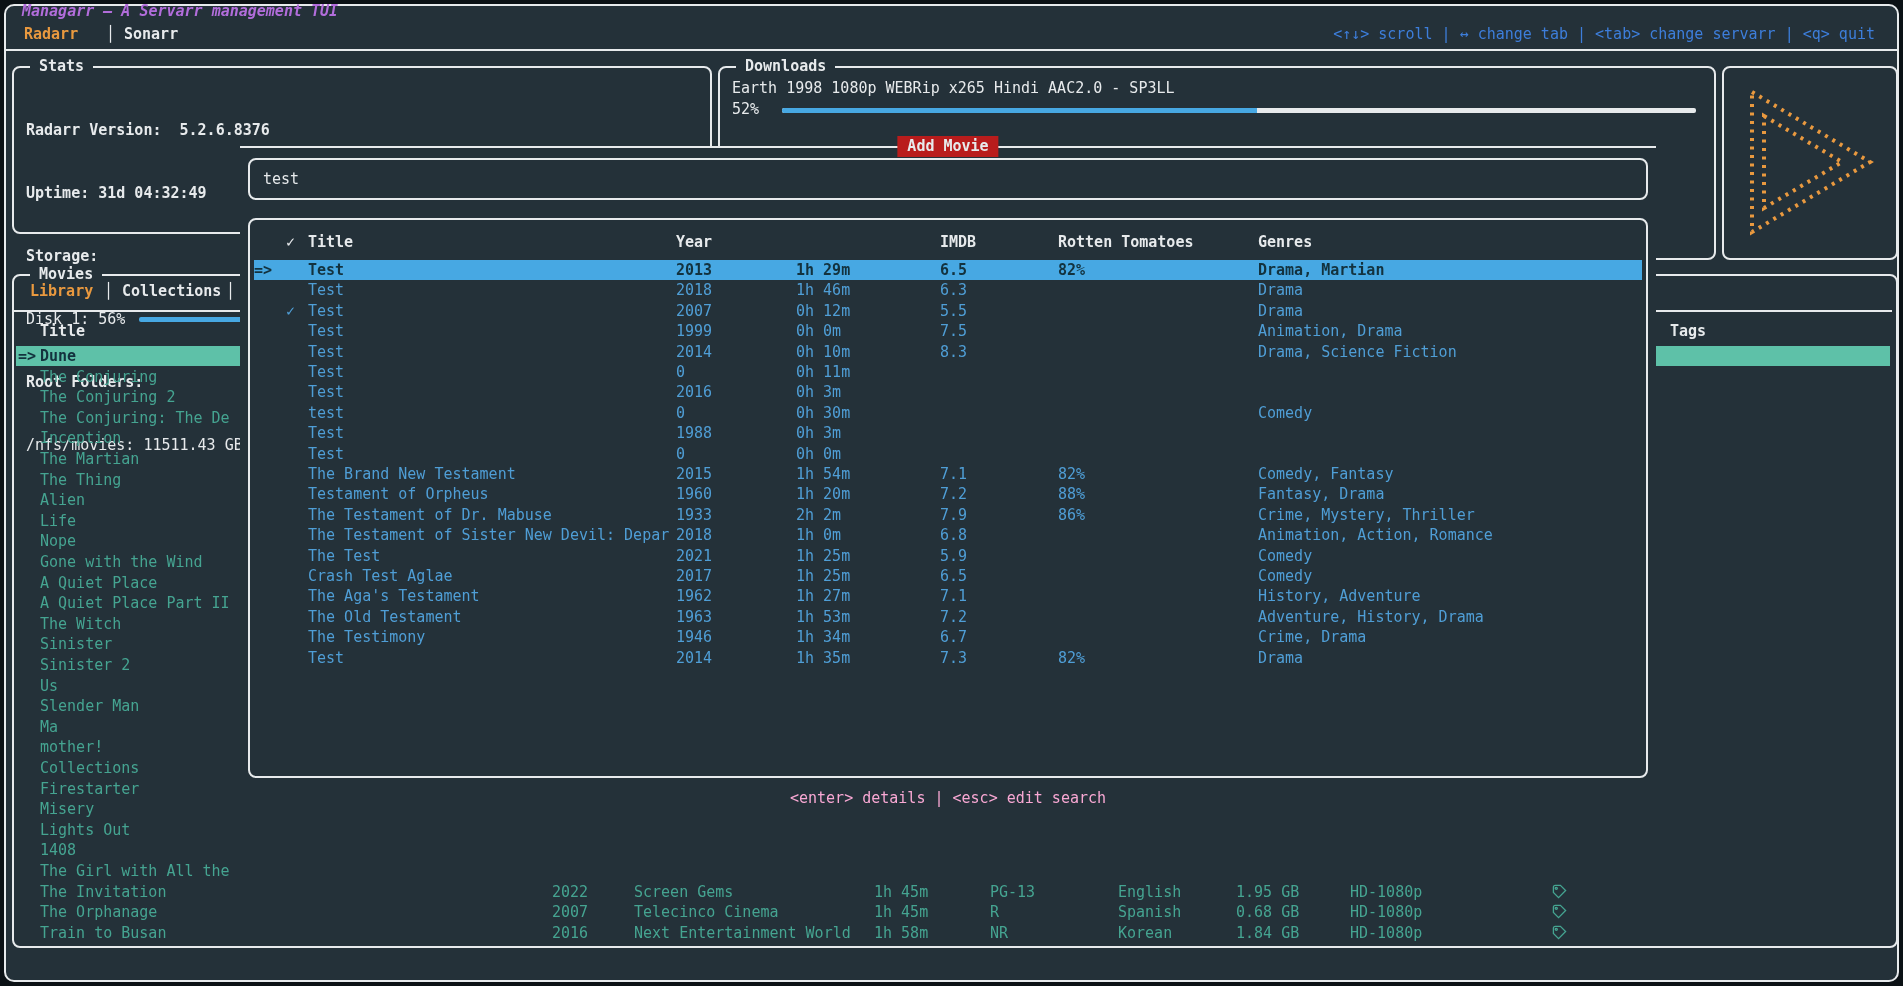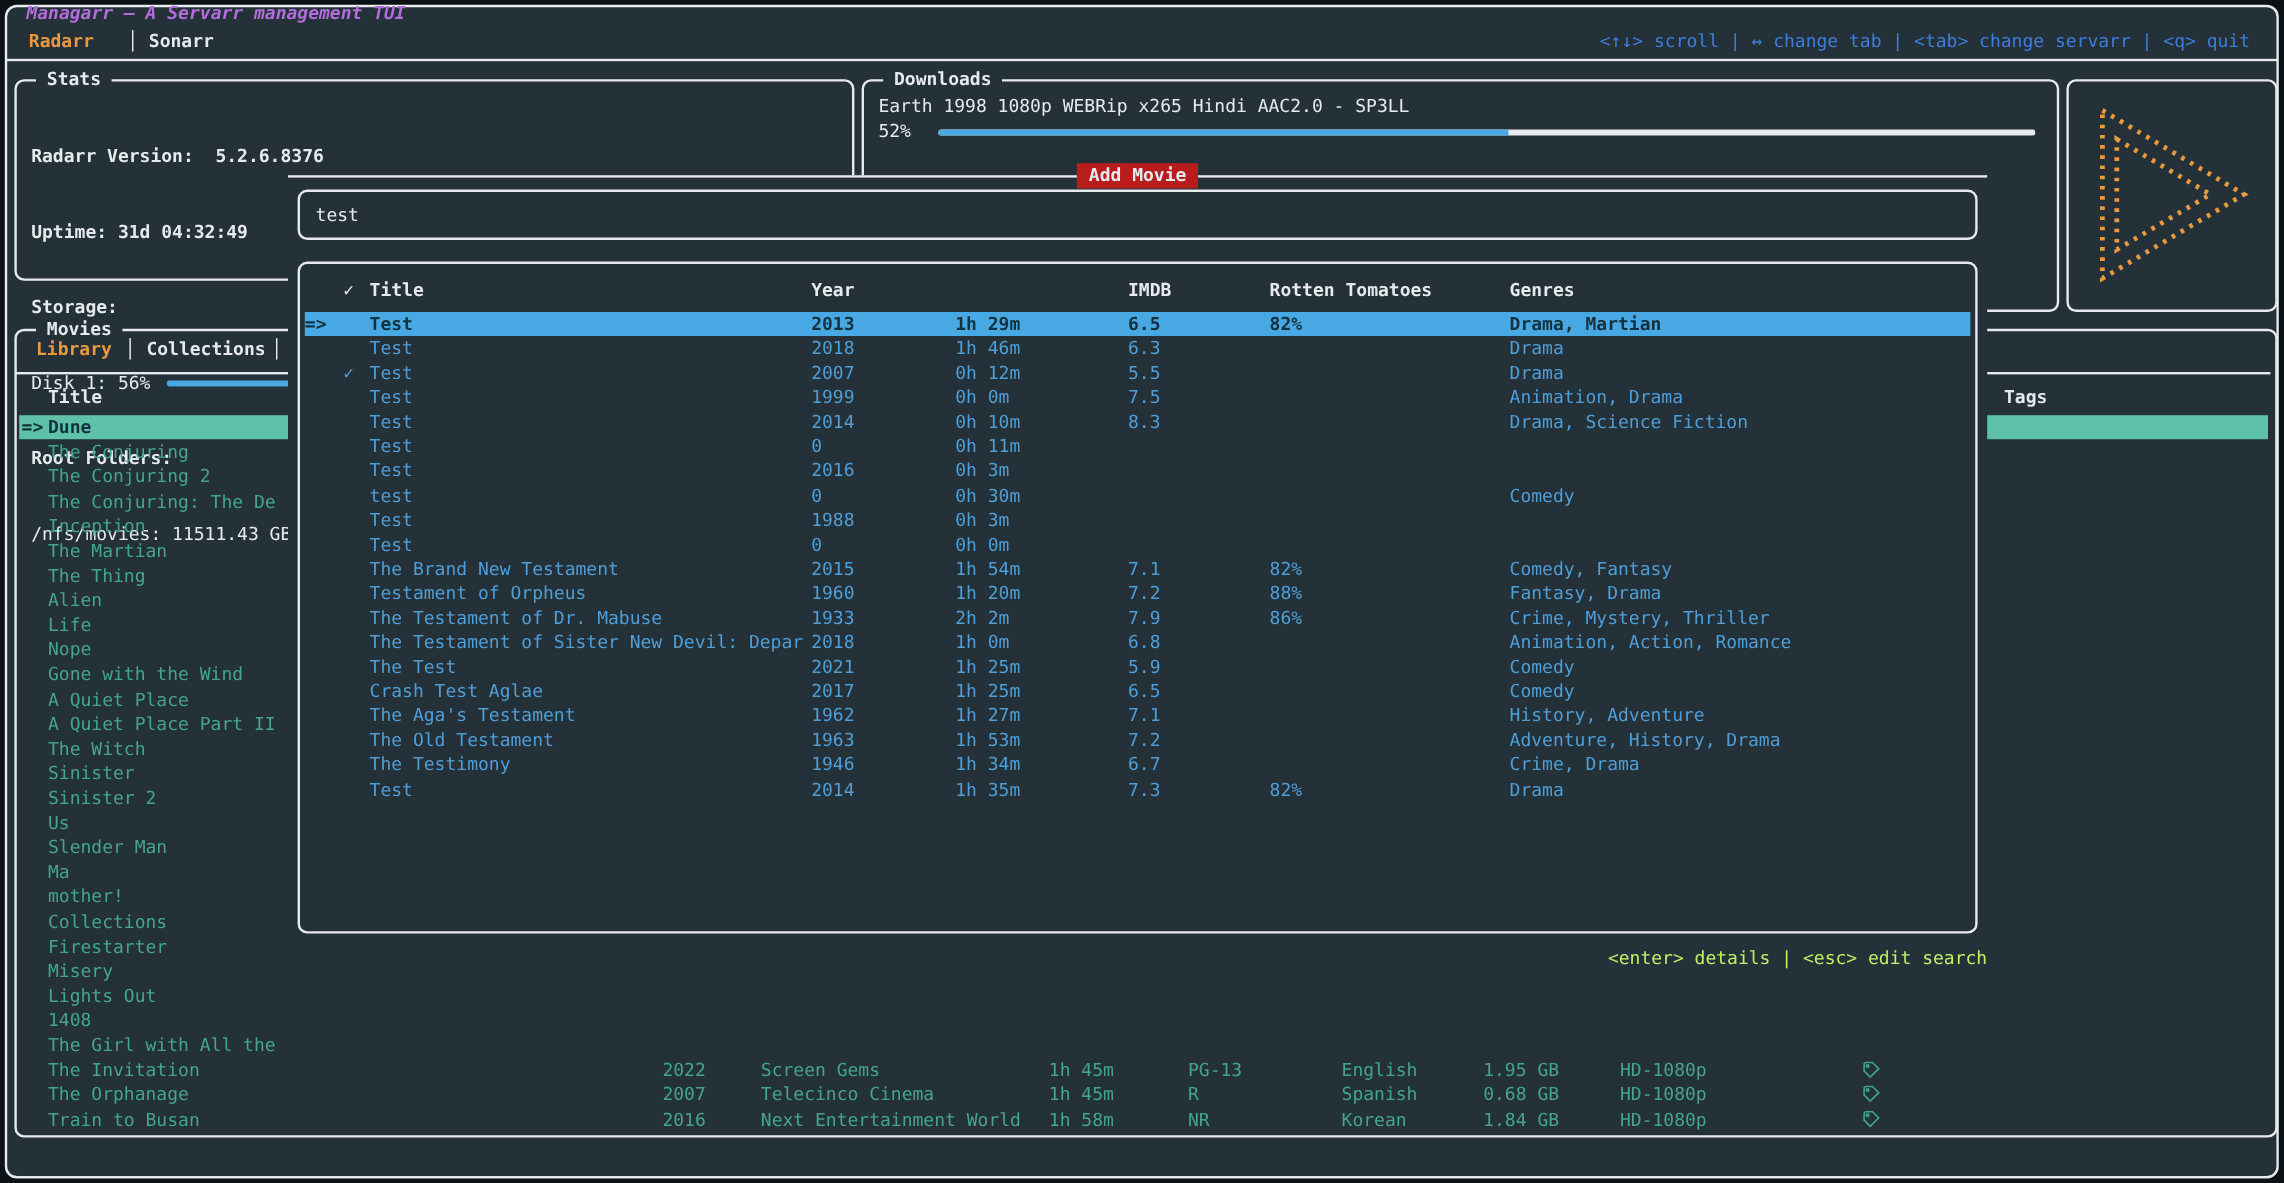--- a/index.html
+++ b/index.html
@@ -37,21 +37,21 @@
   .searchbox input{position:absolute;inset:0;background:transparent;border:0;outline:0;color:#e7eaec;
     font-family:"DejaVu Sans Mono",monospace;font-size:15px;padding:0 13px;}
   .tablebox{position:absolute;left:8px;right:8px;top:70px;height:556px;border:2px solid #e7eaec;border-radius:8px;}
   .tinner{position:absolute;inset:2px;}
   .phead{position:absolute;top:10px;left:2px;right:2px;height:20px;line-height:20px;}
   .phead span{position:absolute;font-weight:bold;white-space:pre;color:#e7eaec;}
   .prow{position:absolute;left:2px;right:2px;height:20px;line-height:20px;}
   .prow .pcell{position:absolute;white-space:pre;color:#4f9ed6;}
   .prow.psel{background:#47a8e3;}
   .prow.psel .pcell{color:#13323e;font-weight:bold;}
-  .pfooter{position:absolute;left:0;right:0;top:640px;text-align:right;color:#bef264;line-height:21px;white-space:pre;}
+  .pfooter{position:absolute;left:0;right:0;top:640px;text-align:center;color:#f9a8d4;line-height:21px;white-space:pre;}
   .tag-ic svg{vertical-align:-2px;}
   
   .logo-box{position:absolute;left:1722px;top:66px;width:172px;height:190px;border:2px solid #e7eaec;border-radius:8px;}
 </style>
 </head>
 <body>
 
 <div class="screen">
 
   <div class="window"></div>

